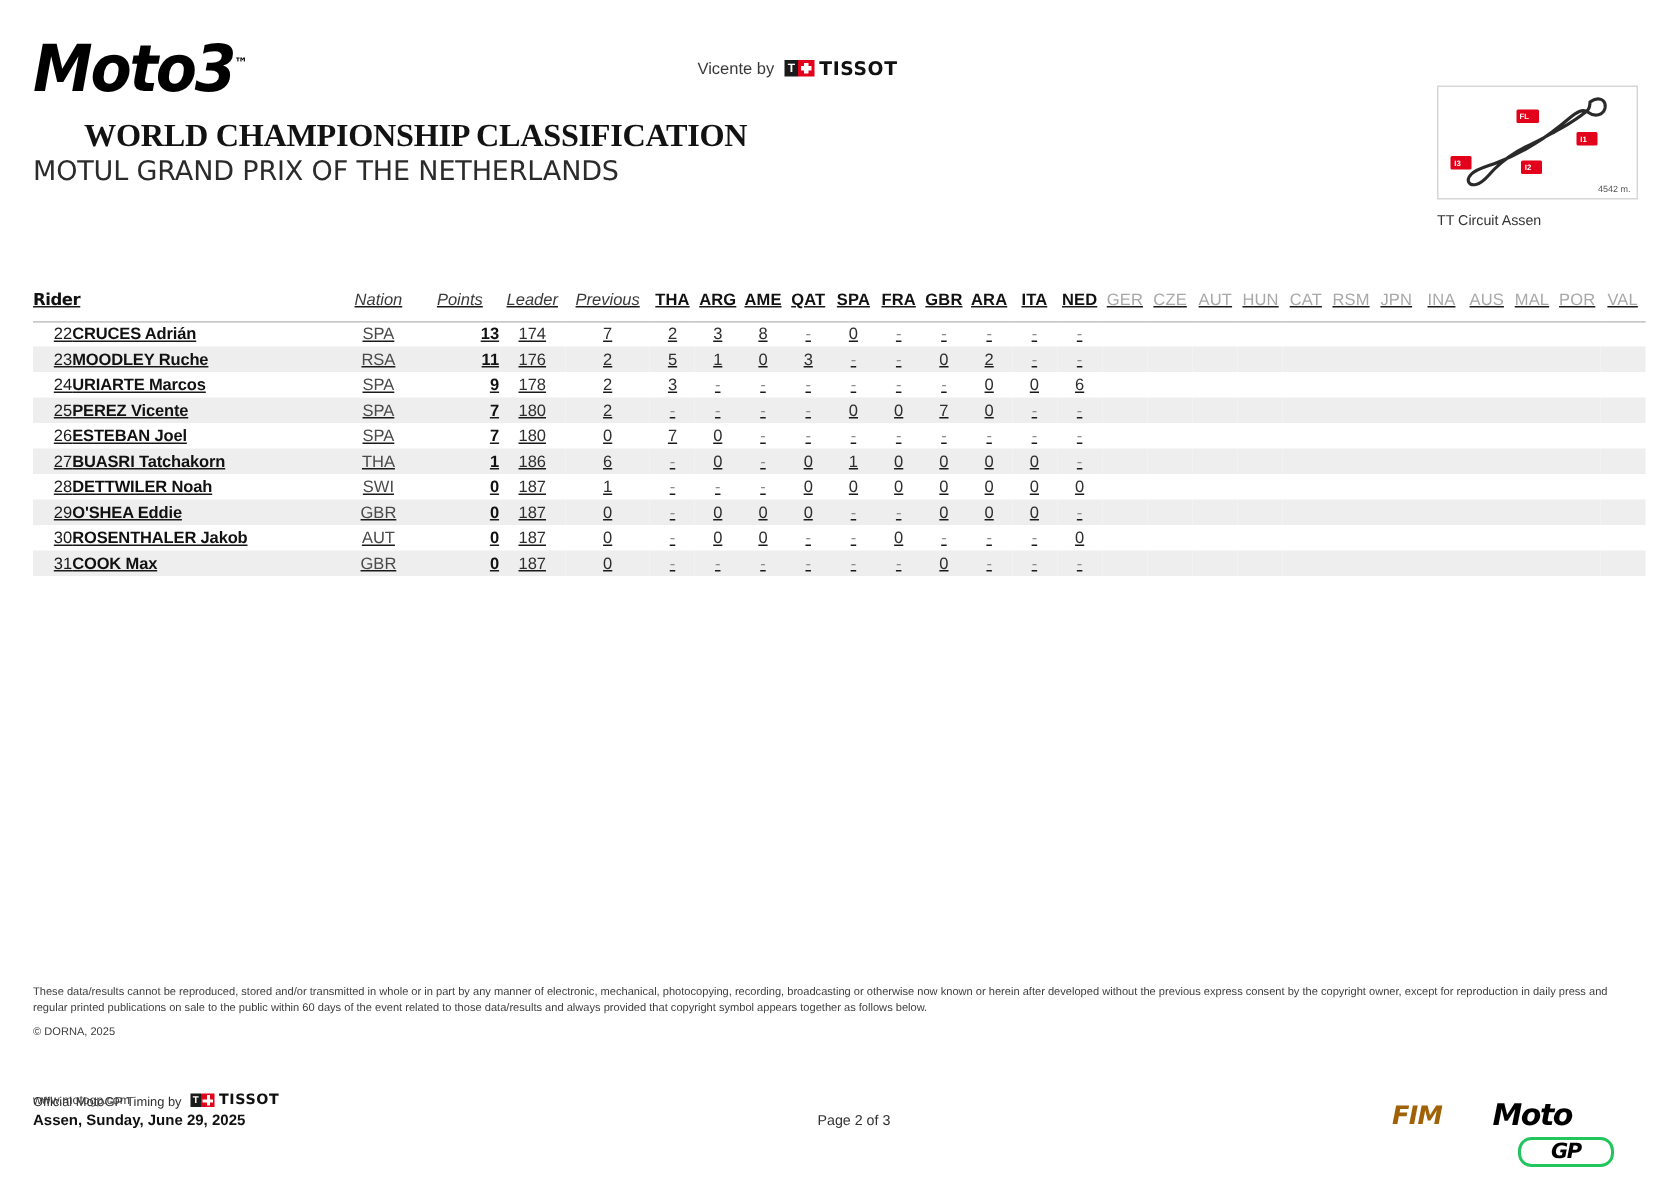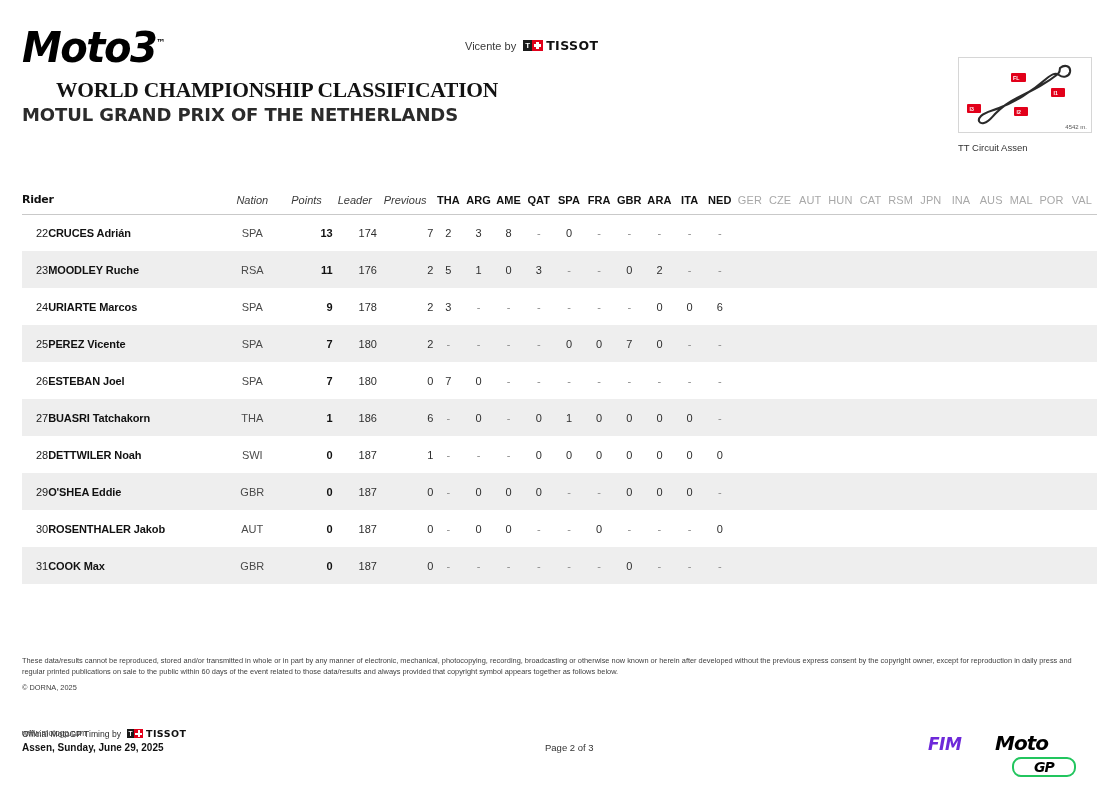--- a/index.html
+++ b/index.html
@@ -64,21 +64,21 @@
 
   .title-main {
     position: absolute; left: 32px; top: 78px;
     font-size: 21.5px; font-weight: 700; letter-spacing: -0.2px;
     color: #121212;
     font-family: Liberation Serif, serif;
     margin-left: 24px;
   }
   .title-sub {
     position: absolute; left: 22px; top: 104px;
-    font-size: 18px; font-weight: 700; letter-spacing: -0.1px;
+    font-size: 18px; font-weight: 400; letter-spacing: -0.1px;
     color: #2b2b2b;
     font-family: "DejaVu Sans", sans-serif;
   }
 
   
   .circuit-card {
     position: absolute; left: 958px; top: 57px;
     width: 134px; height: 76px;
     border: 1px solid #d6d6d6; background: #fff;
   }
@@ -95,20 +95,21 @@
 
   
   .table-wrap {
     position: absolute; left: 22px; top: 186px;
     width: 1075px;
   }
   table.cls {
     border-collapse: collapse;
     width: 1075px;
     table-layout: fixed;
+    text-decoration: underline;
   }
   table.cls th, table.cls td {
     padding: 0; margin: 0;
     font-size: 11px;
     vertical-align: middle;
     white-space: nowrap;
   }
   thead tr { height: 28px; }
   thead th {
     border-bottom: 1px solid #c9c9c9;
@@ -123,40 +124,40 @@
   th.h-it {
     font-style: italic; font-weight: 400; color: #3a3a3a;
     font-size: 11.5px; text-align: center;
   }
   th.h-race {
     font-weight: 700; font-size: 10.5px; text-align: center;
     color: #111; letter-spacing: 0.1px;
   }
   th.h-race.future { color: #a8a8a8; font-weight: 400; }
 
-  tbody tr { height: 37px; }
+  tbody tr { height: 17px; }
   tbody tr.band { background: #eeeeee; }
 
   td.c-pos {
     text-align: right; padding-right: 6px;
     font-size: 11.5px; color: #1a1a1a;
   }
   td.c-name {
     text-align: left; font-size: 11.5px; font-weight: 700;
     color: #111; letter-spacing: -0.1px;
   }
   td.c-nat {
     text-align: center; font-size: 11px; color: #4a4a4a;
   }
   td.c-pts {
     text-align: right; padding-right: 14px;
     font-size: 12.5px; font-weight: 700; color: #111;
   }
   td.c-num {
-    text-align: right; padding-right: 10px;
+    text-align: center; padding-right: 10px;
     font-size: 11.5px; color: #2e2e2e;
   }
   td.c-res {
     text-align: center; font-size: 11px; color: #2e2e2e;
   }
   td.c-res.dash { color: #8c8c8c; }
   td.c-blank { }
 
   
   .legal {
@@ -186,21 +187,21 @@
     font-size: 10px; font-weight: 700; color: #111;
   }
   .pageno {
     position: absolute; left: 545px; top: 742px;
     font-size: 9.5px; color: #333;
   }
 
   .fim-logo {
     position: absolute; left: 928px; top: 734px;
     font-size: 17px; font-weight: 700; font-style: italic;
-    letter-spacing: -0.5px; color: #6d28d9;
+    letter-spacing: -0.5px; color: #a16207;
     font-family: "DejaVu Sans", sans-serif;
   }
   .motogp-logo {
     position: absolute; left: 995px; top: 731px;
     font-size: 20px; font-weight: 700; font-style: italic;
     letter-spacing: -1px; color: #000;
     font-family: "DejaVu Sans", sans-serif;
   }
   .motogp-logo .gp {
     border: 2px solid #22c55e; border-radius: 9px;

